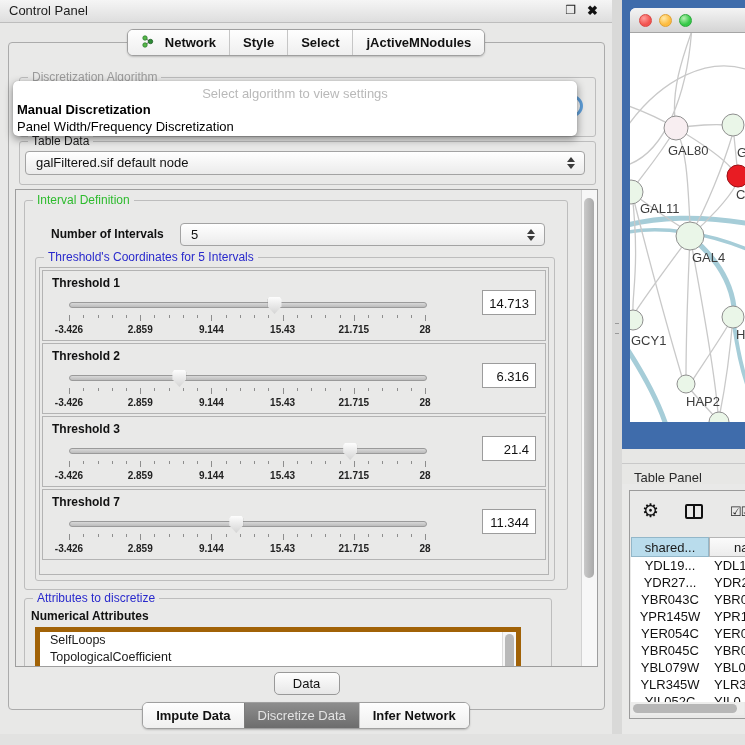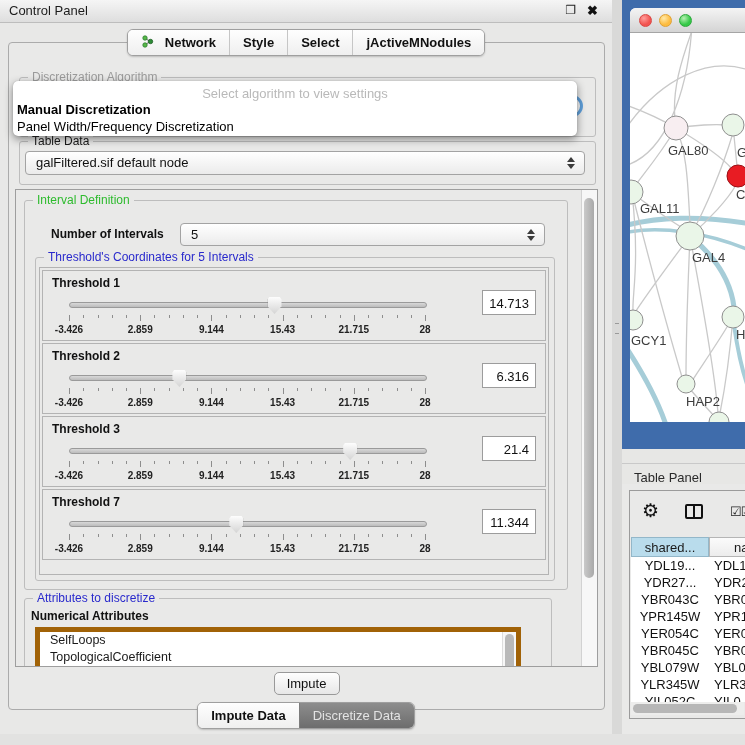--- a/index.html
+++ b/index.html
@@ -350,30 +350,33 @@
                 <div class="list-thumb"></div>
               </div>
           </div>
         </div>
 
         <div class="sp-scrollbar">
             <div class="sp-thumb"></div>
           </div>
       </div>
 
-      <div class="apply-btn">Impute</div>
+      <div class="apply-btn">Data</div>
     </div>
 
     <div class="bottomrow">
       <div class="tabgroup" id="bottomTabs">
           <div class="tab">
             <span>Impute Data</span>
           </div>
           <div class="tab sel">
             <span>Discretize Data</span>
+          </div>
+          <div class="tab">
+            <span>Infer Network</span>
           </div>
         </div>
     </div>
   </div>
 
   <div class="divider">
       <div class="divider-grip"></div>
     </div>
 
   <div class="net-window">

